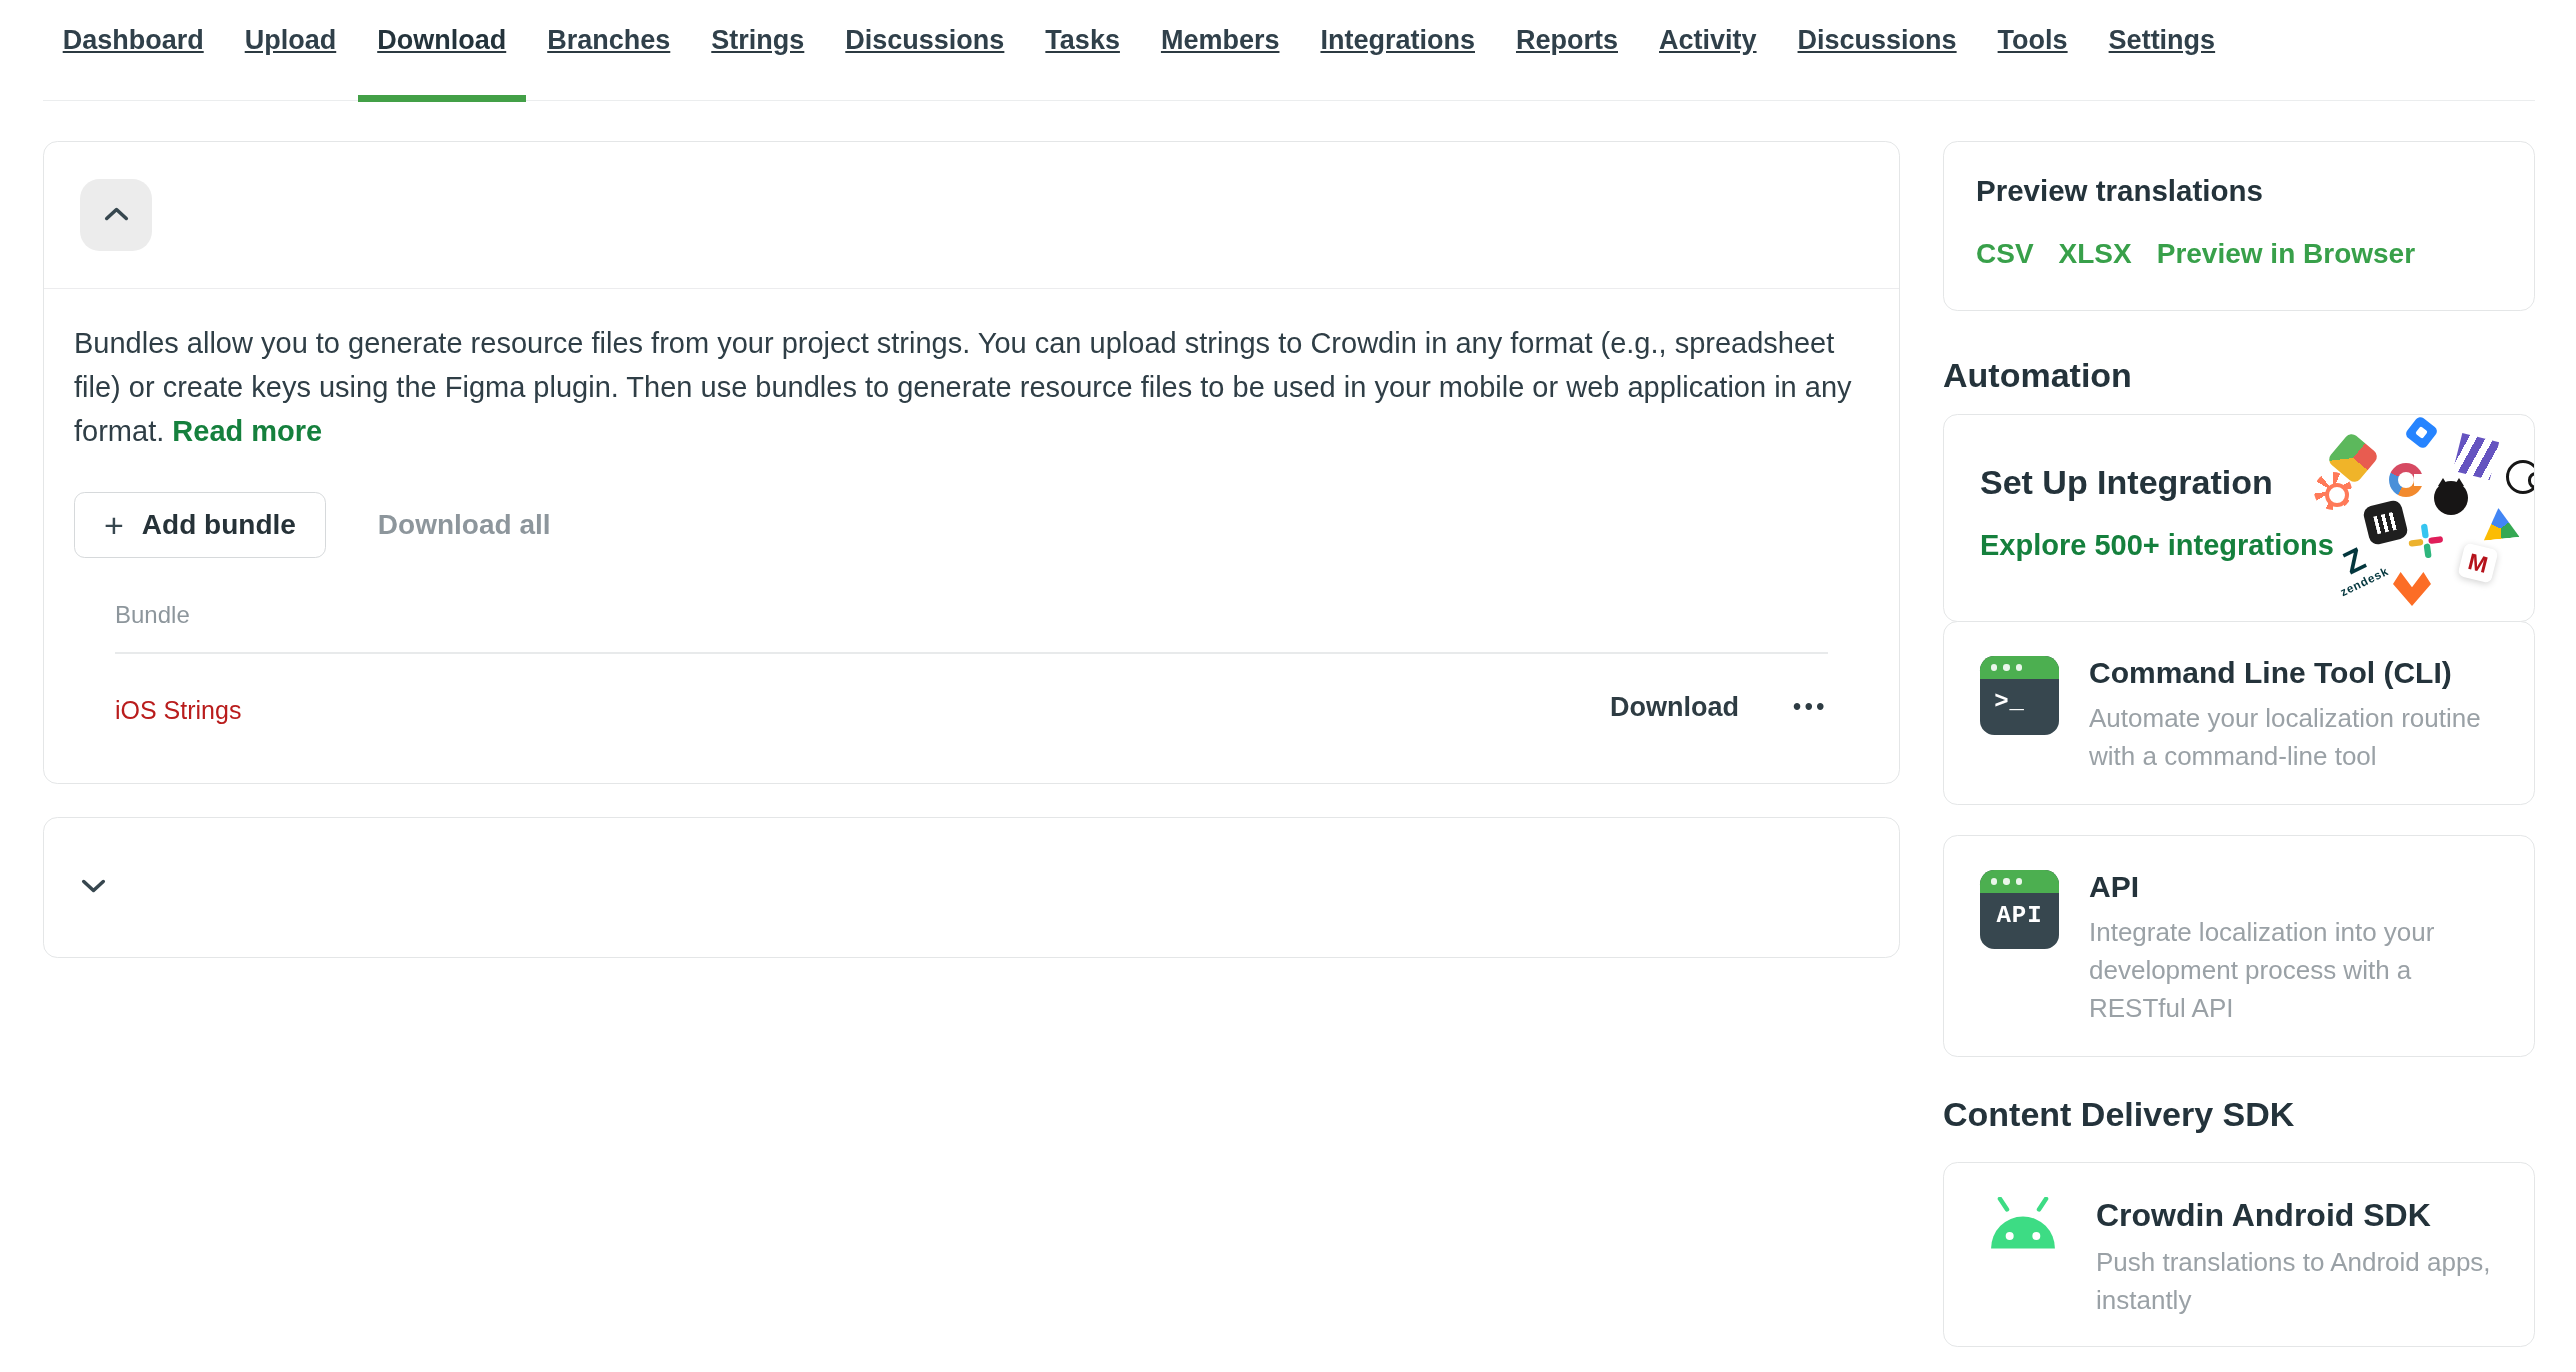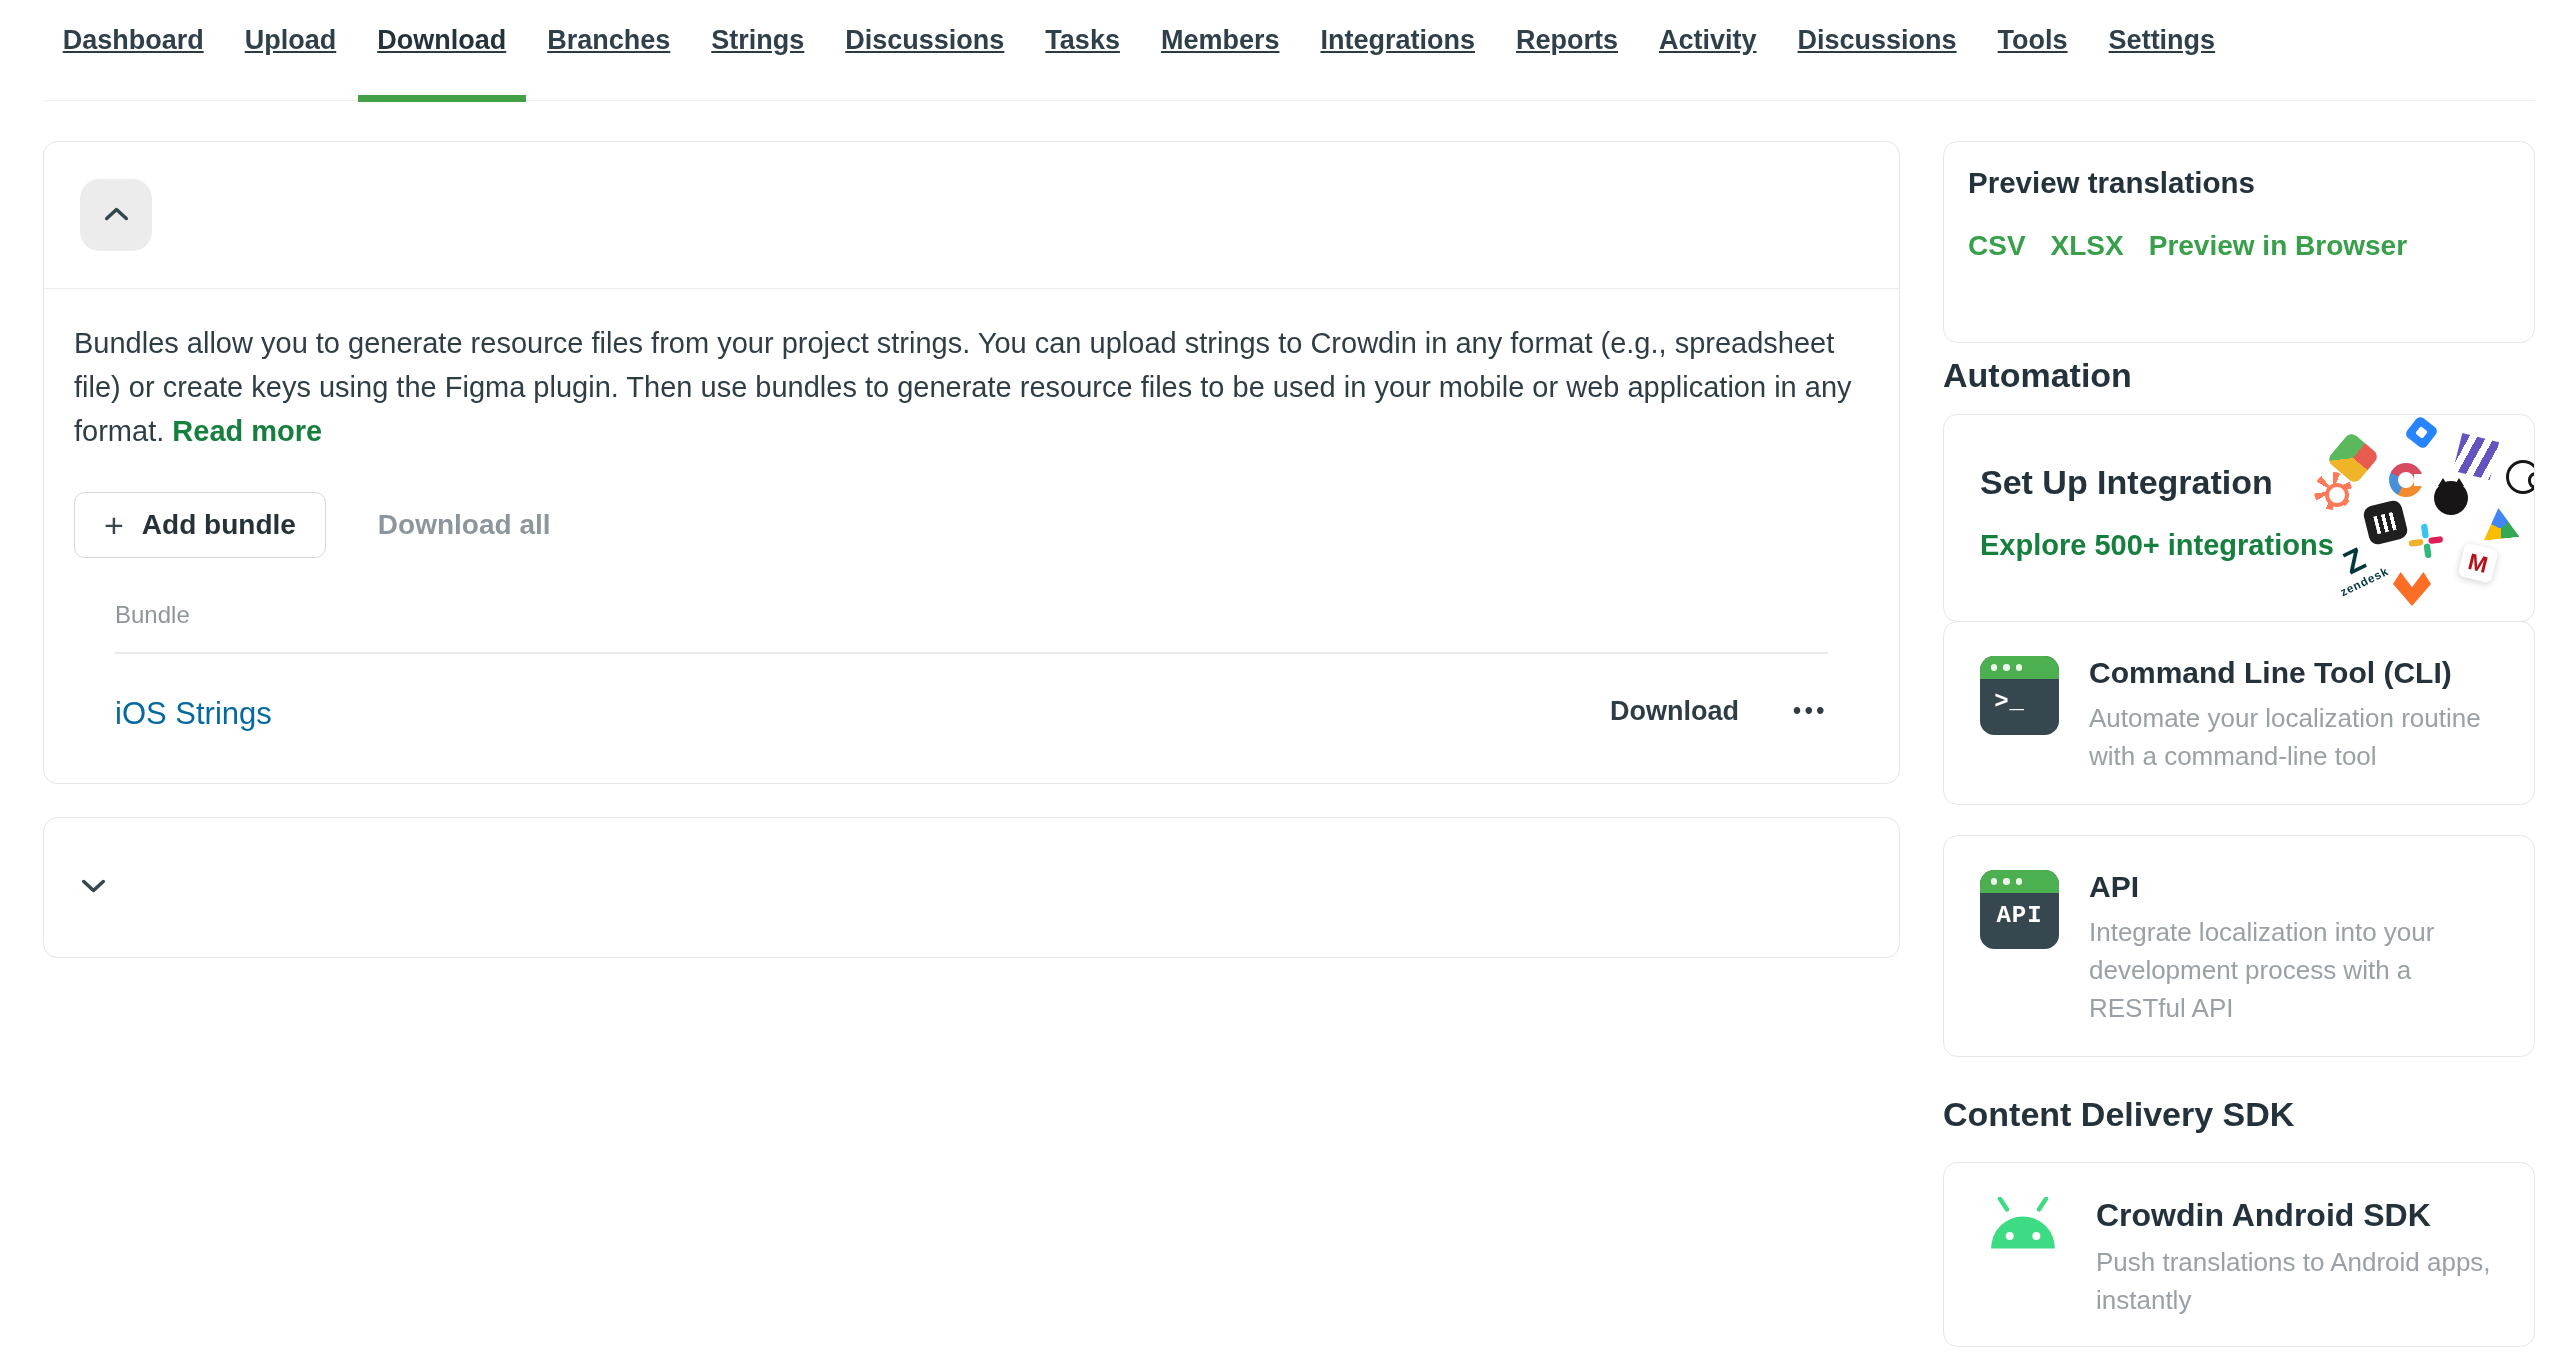--- a/index.html
+++ b/index.html
@@ -33,34 +33,34 @@
   .actions-row { margin-top:39px; display:flex; align-items:center; gap:52px; }
   .btn-outline { display:inline-flex; align-items:center; gap:18px; height:66px; padding:0 29px;
                  background:#fff; border:1.8px solid #d6d9db; border-radius:10.7px;
                  font-family:inherit; font-size:28px; font-weight:700; color:#263238; cursor:pointer; }
   .btn-plus { font-size:34px; font-weight:400; line-height:27px; color:#37474f; }
   .muted-link { font-size:28px; font-weight:600; color:#8d969c; cursor:pointer; }
   .tbl-header { margin-top:43px; padding:0 41px; font-size:24px; color:#8d969c; }
   .tbl-divider { margin:23px 41px 0 41px; border-bottom:2.7px solid #e8eaeb; }
   .tbl-row { display:flex; align-items:center; justify-content:space-between;
              padding:36px 41px 0 41px; }
-  .row-name { font-size:31px; color:#0369a1;margin-top:6px; }
+  .row-name { font-size:25px; color:#b91c1c;margin-top:6px; }
   .row-right { display:flex; align-items:center; gap:54px; }
   .row-action { font-size:27px; font-weight:600; color:#2e3c43; cursor:pointer; }
   .row-more { font-size:23px; font-weight:700; letter-spacing:3.6px; color:#2e3c43; cursor:pointer; }
 
   
   #card-ota { left:43px; top:817px; width:1857px; height:141px;
               display:flex; align-items:center; justify-content:space-between;
               padding:0 36px; cursor:pointer; }
   #card-ota .h-title { border-bottom:none; padding-bottom:0; }
 
   
   .side-heading { position:absolute; left:1943px; font-size:34px; font-weight:700; color:#24333b; }
-  #card-preview { left:1943px; top:141px; width:592px; height:202px; padding:24px; }
+  #card-preview { left:1943px; top:141px; width:592px; height:170px; padding:32px; }
   .prev-title { font-size:29.5px; font-weight:700; color:#24333b; }
   .prev-links { margin-top:30px; display:flex; gap:25px; }
   .prev-links span { font-size:28px; font-weight:700; color:#38a04a; cursor:pointer; }
 
   #card-integration { left:1943px; top:414px; width:592px; height:208px; overflow:hidden; cursor:pointer; }
   .int-text { position:absolute; left:36px; top:48px; z-index:2; }
   .int-title { font-size:34px; font-weight:700; color:#24333b; }
   .int-link { display:block; margin-top:27px; font-size:29px; }
 
   .side-card { left:1943px; width:592px; padding:34px 25px 34px 36px;

